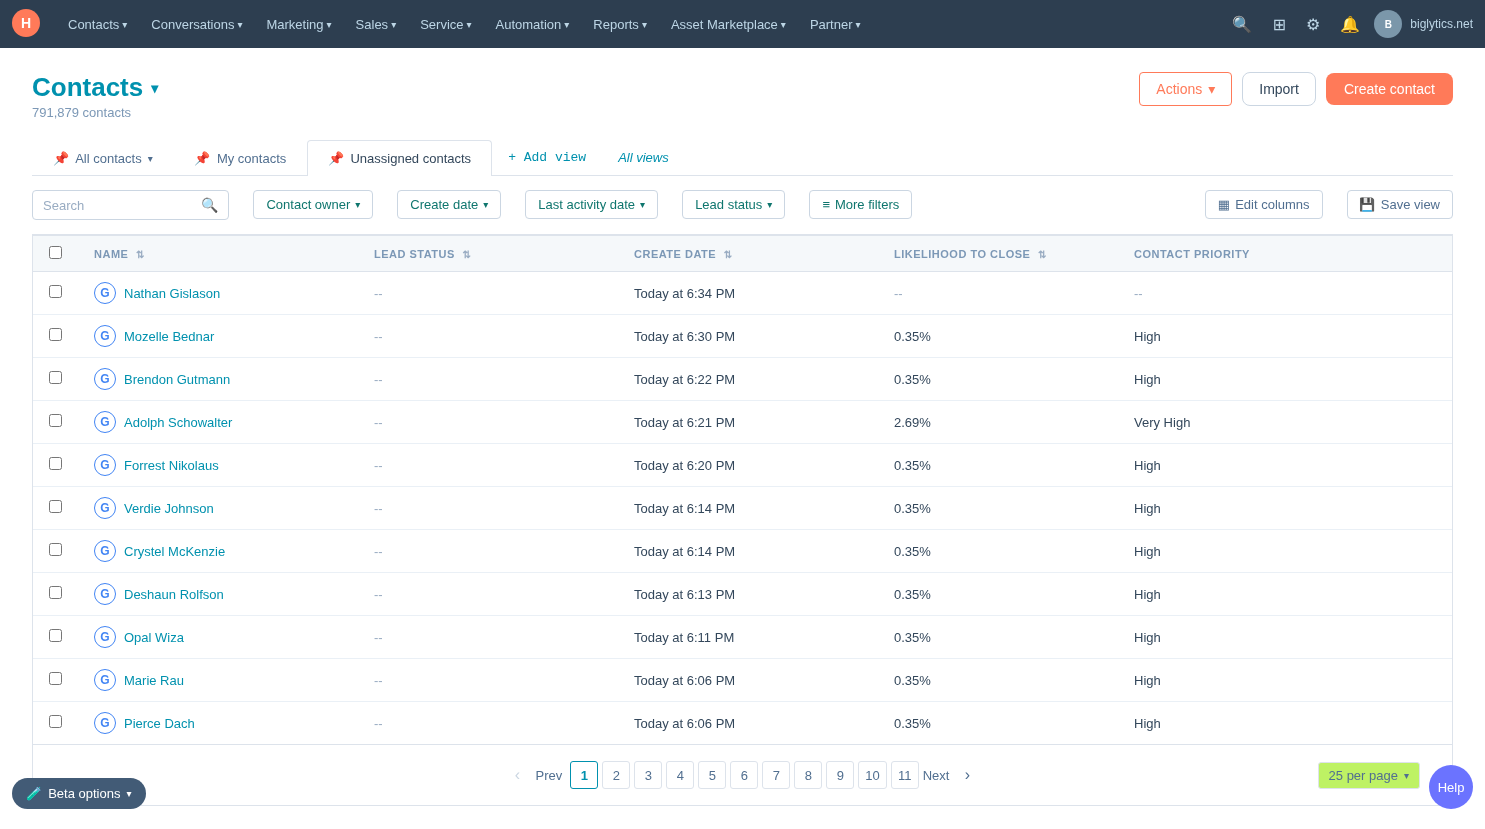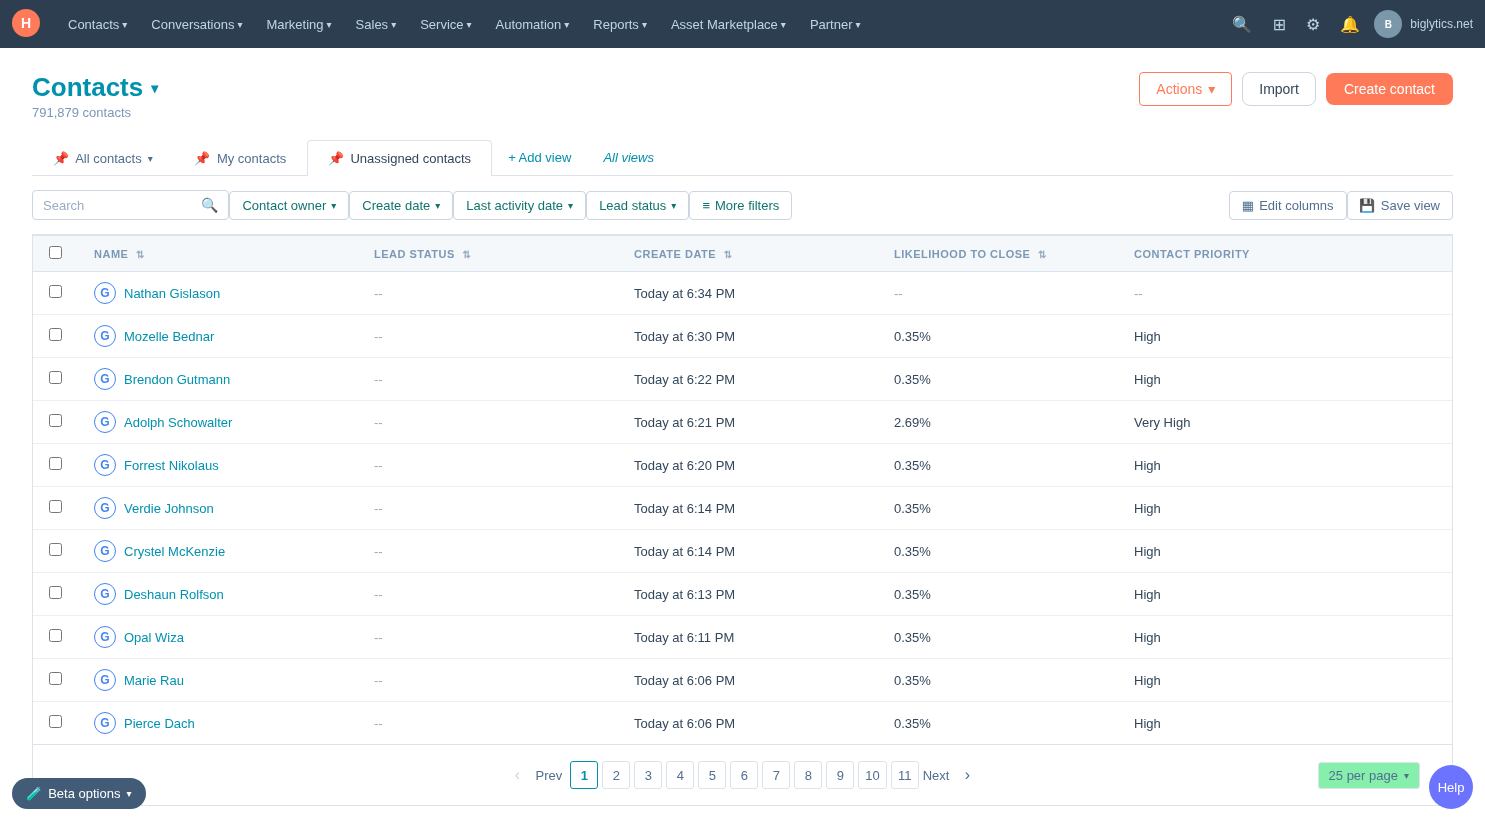--- a/index.html
+++ b/index.html
@@ -116,33 +116,33 @@
       background: #fff;
       border-color: #dde3eb;
       color: #33475b;
       font-weight: 500;
     }
     .tab-add {
       color: #0091ae;
       padding: 10px 16px;
       cursor: pointer;
       font-size: 13px;
-      display: flex; align-items: center; gap: 4px;
+      display: flex; align-items: center; gap: 4px; font-family: Liberation Mono, monospace;
     }
     .tab-all-views {
       color: #0091ae;
       padding: 10px 16px;
       cursor: pointer;
       font-size: 13px;
       font-style: italic;
     }
 
     
     .filter-bar {
-      display: flex; align-items: flex-end; gap: 0;
+      display: flex; align-items: flex-start; gap: 24px;
       padding: 14px 0;
       border-bottom: 1px solid #dde3eb;
     }
     .search-box {
       display: flex; align-items: center;
       border: 1px solid #cbd6e2;
       border-radius: 4px;
       padding: 6px 10px;
       gap: 8px;
       background: #fff;
@@ -252,21 +252,21 @@
     .page-btn.active {
       border-color: #0091ae;
       color: #0091ae;
       font-weight: 600;
     }
     .page-btn.nav { border: none; color: #516f90; background: transparent; font-size: 16px; }
     .page-btn.disabled { color: #cbd6e2; cursor: default; }
     .per-page {
       position: absolute; right: 32px;
       border: 1px solid #dde3eb;
-      background: #86efac;
+      background: #bef264;
       color: #516f90;
       padding: 5px 10px;
       border-radius: 3px;
       cursor: pointer;
       font-size: 13px;
       display: flex; align-items: center; gap: 6px;
     }
 
     
     .beta-btn {

